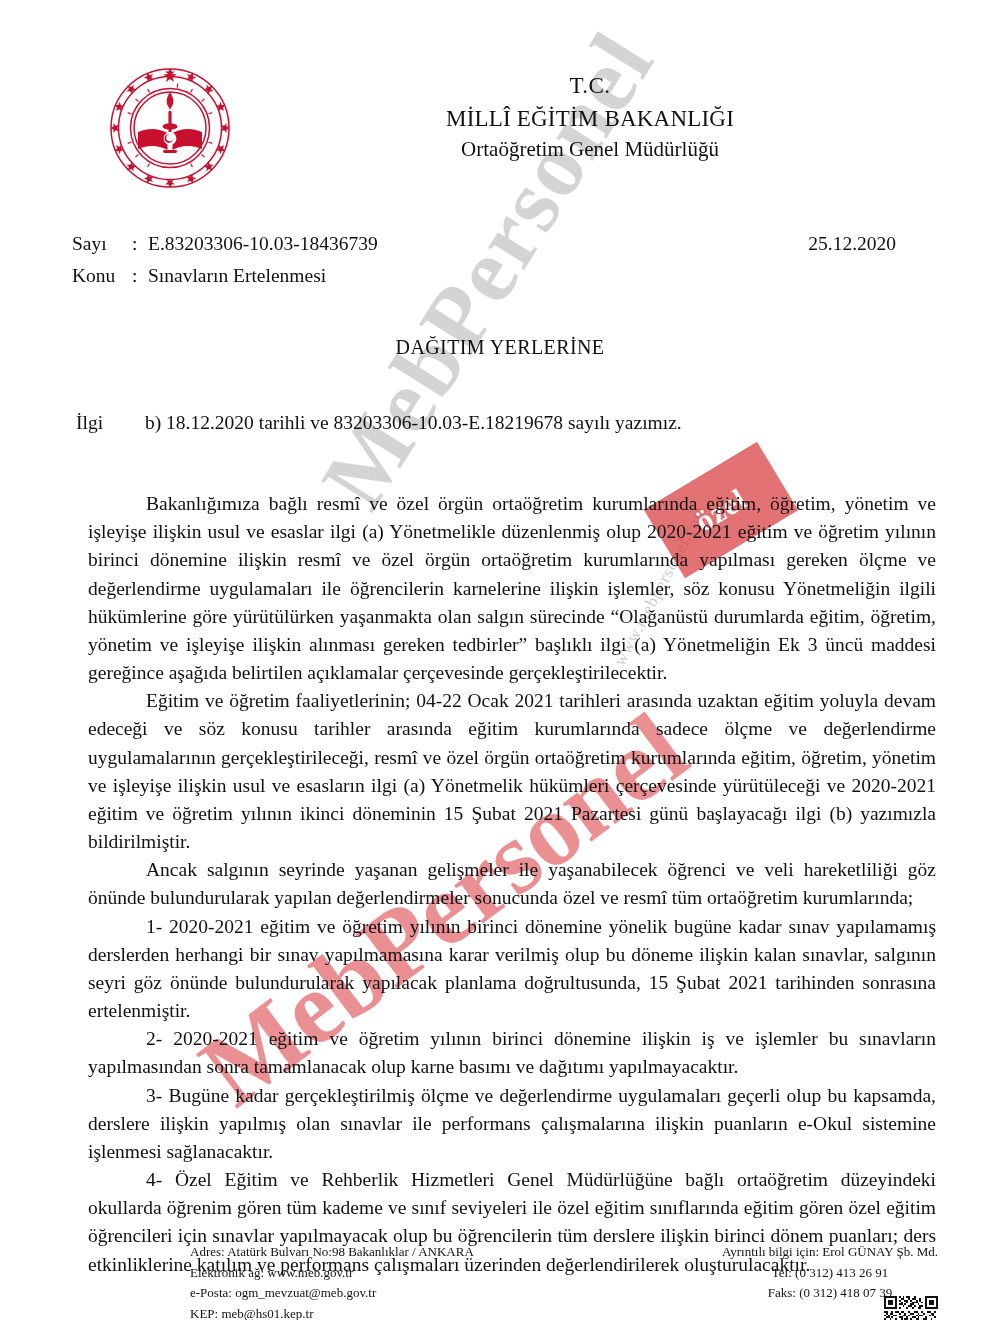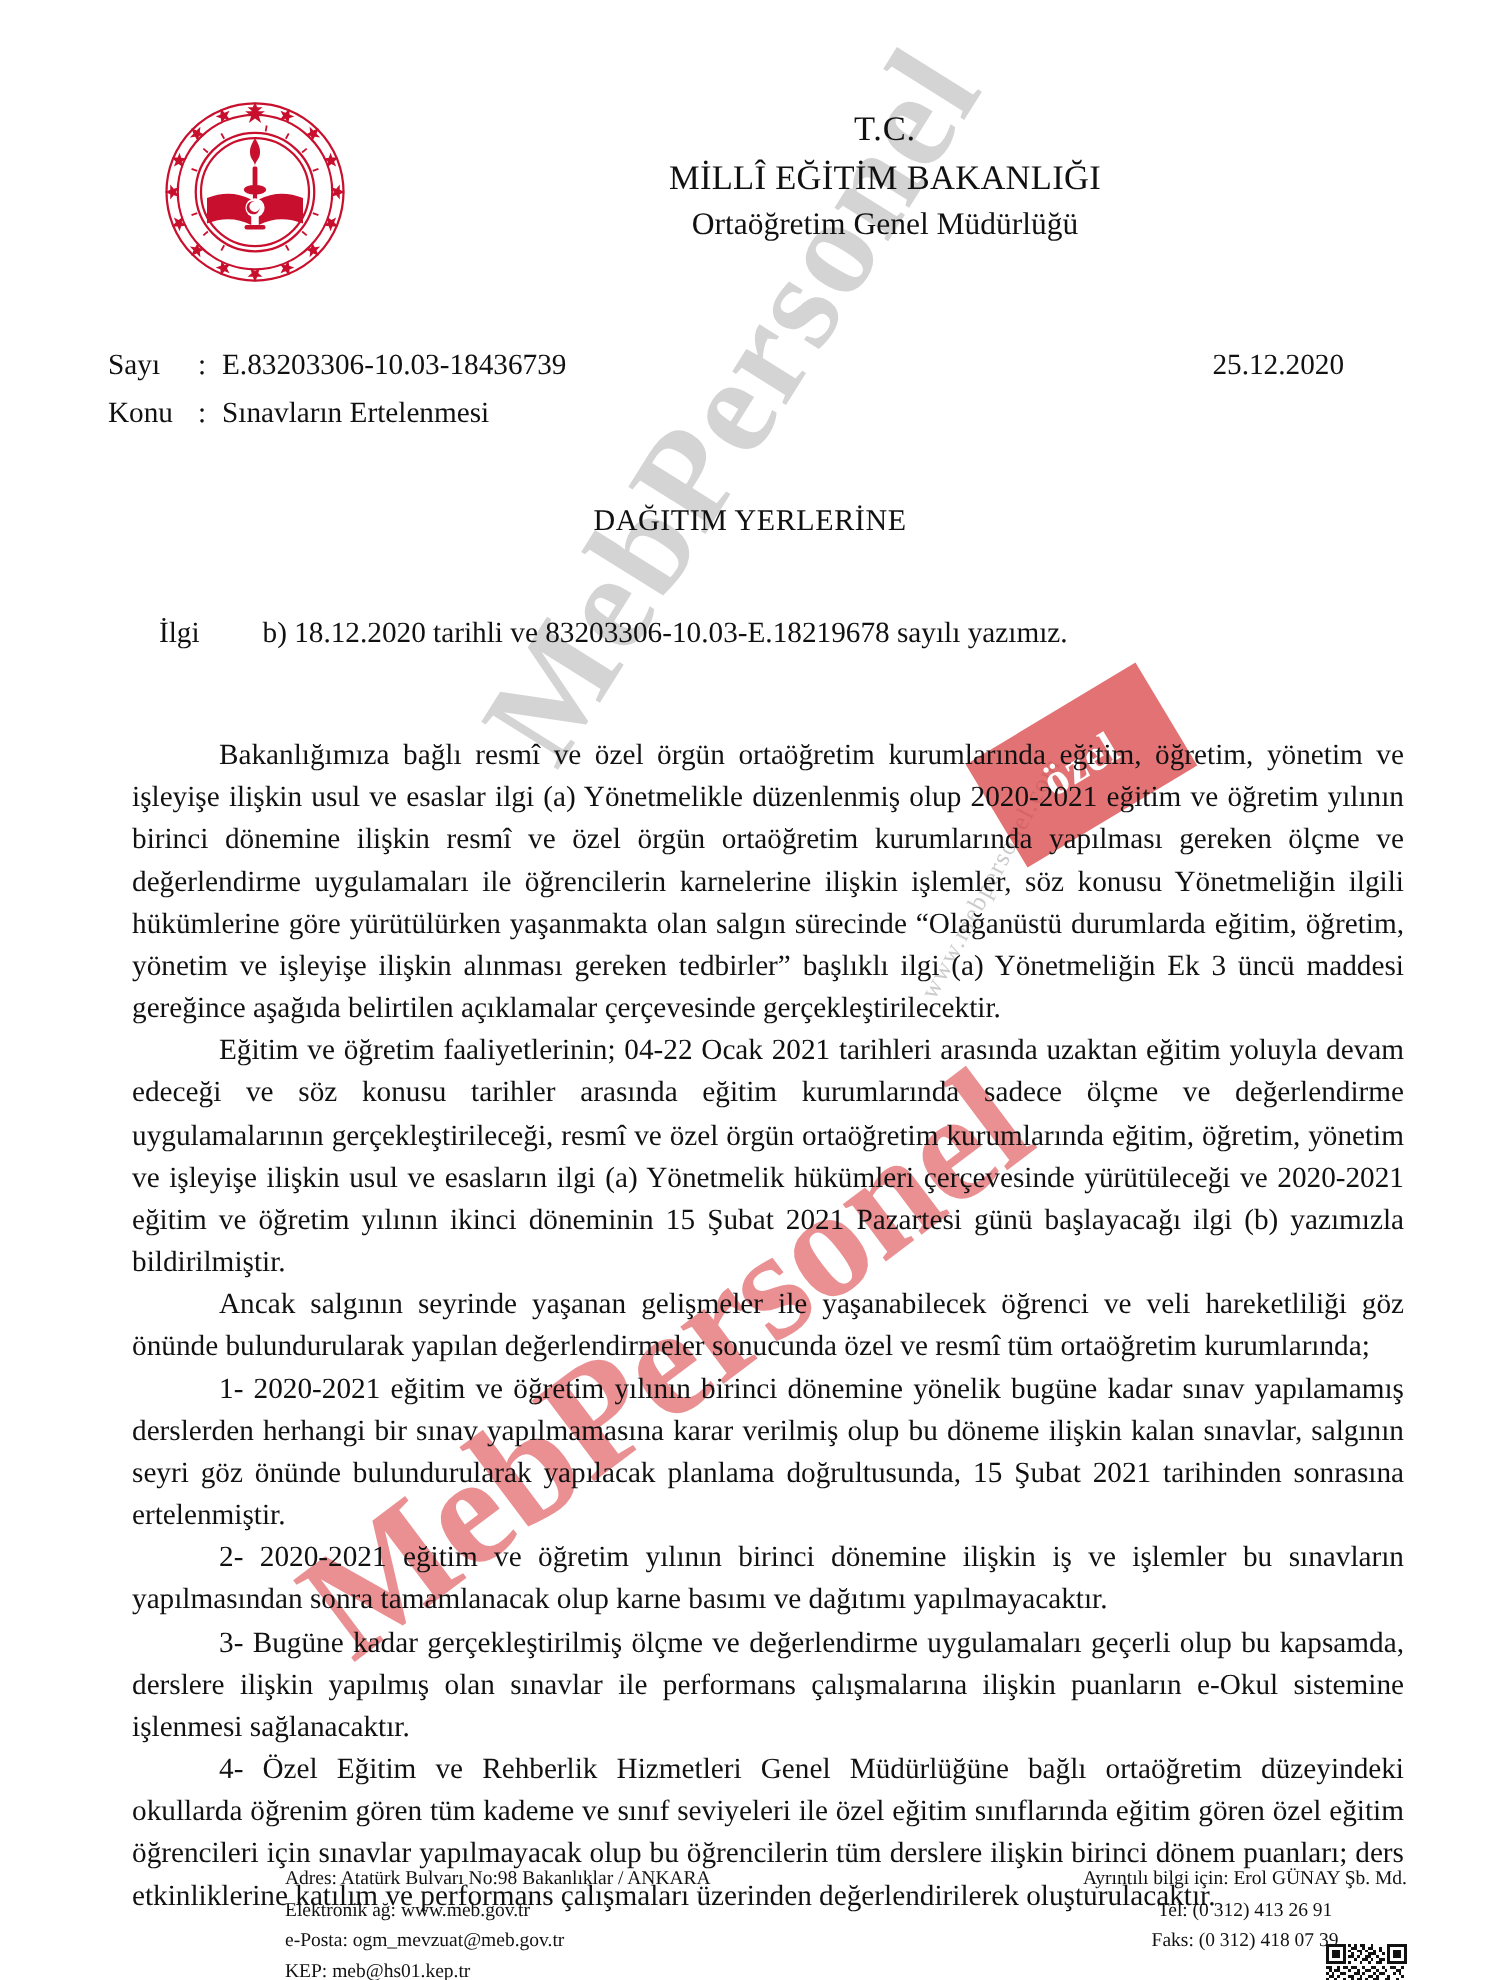--- a/index.html
+++ b/index.html
@@ -151,21 +151,21 @@
     top: 336px;
     width: 1000px;
     text-align: center;
     font-size: 20px;
     letter-spacing: 0.4px;
   }
 
   
   .ilgi {
     position: absolute;
-    left: 106px;
+    left: 76px;
     top: 408px;
     width: 824px;
     font-size: 19.5px;
     line-height: 1.58;
   }
   .ilgi-row { display: flex; }
   .ilgi-label { width: 57px; flex: none; }
   .ilgi-items { flex: 1 1 auto; }
   .ilgi-item-a { text-indent: 0; }
   .ilgi-item-b { padding-left: 12px; }

